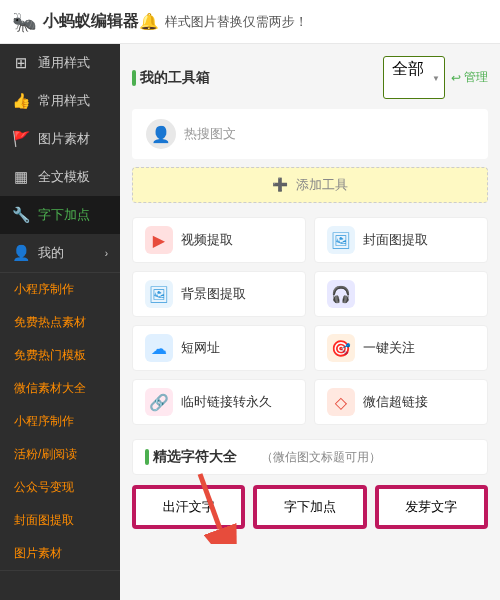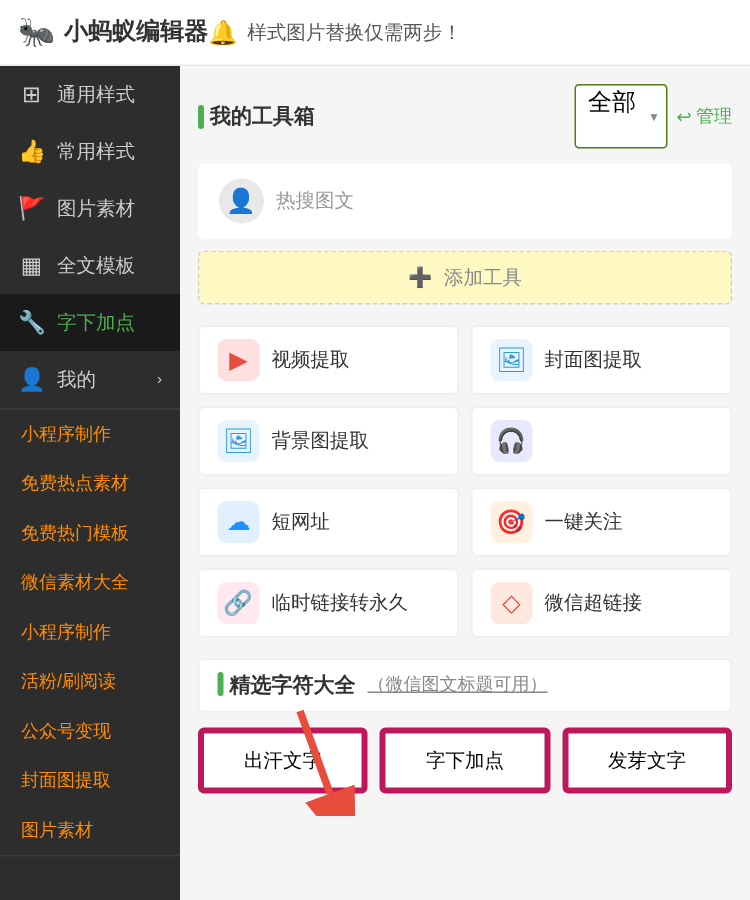--- a/index.html
+++ b/index.html
@@ -246,20 +246,21 @@
     .icon-follow { background: #fff0e0; color: #ff8c00; }
     .icon-temp { background: #ffe8f0; color: #e74c3c; }
     .icon-wechat { background: #ffe8e0; color: #e74c3c; }
 
     
     .featured-section {
       margin-bottom: 10px;
     }
     .featured-title {
       display: flex;
+      align-items: center;
       gap: 4px;
       font-size: 14px;
       font-weight: bold;
       color: #333;
       margin-bottom: 10px;
       background: #fff;
       border: 1px solid #eee;
       border-radius: 4px;
       padding: 8px 12px;
     }
@@ -268,22 +269,21 @@
       display: inline-block;
       width: 4px;
       height: 16px;
       background: #4caf50;
       border-radius: 2px;
     }
     .featured-subtitle {
       font-size: 12px;
       color: #888;
       font-weight: normal;
-      margin-left: 4px;
-      text-decoration: underline;
+      margin-left: 20px;
     }
 
     .char-btn-row {
       display: grid;
       grid-template-columns: 1fr 1fr 1fr;
       gap: 8px;
     }
     .char-btn {
       background: #fff;
       border: 4px solid #be185d;

